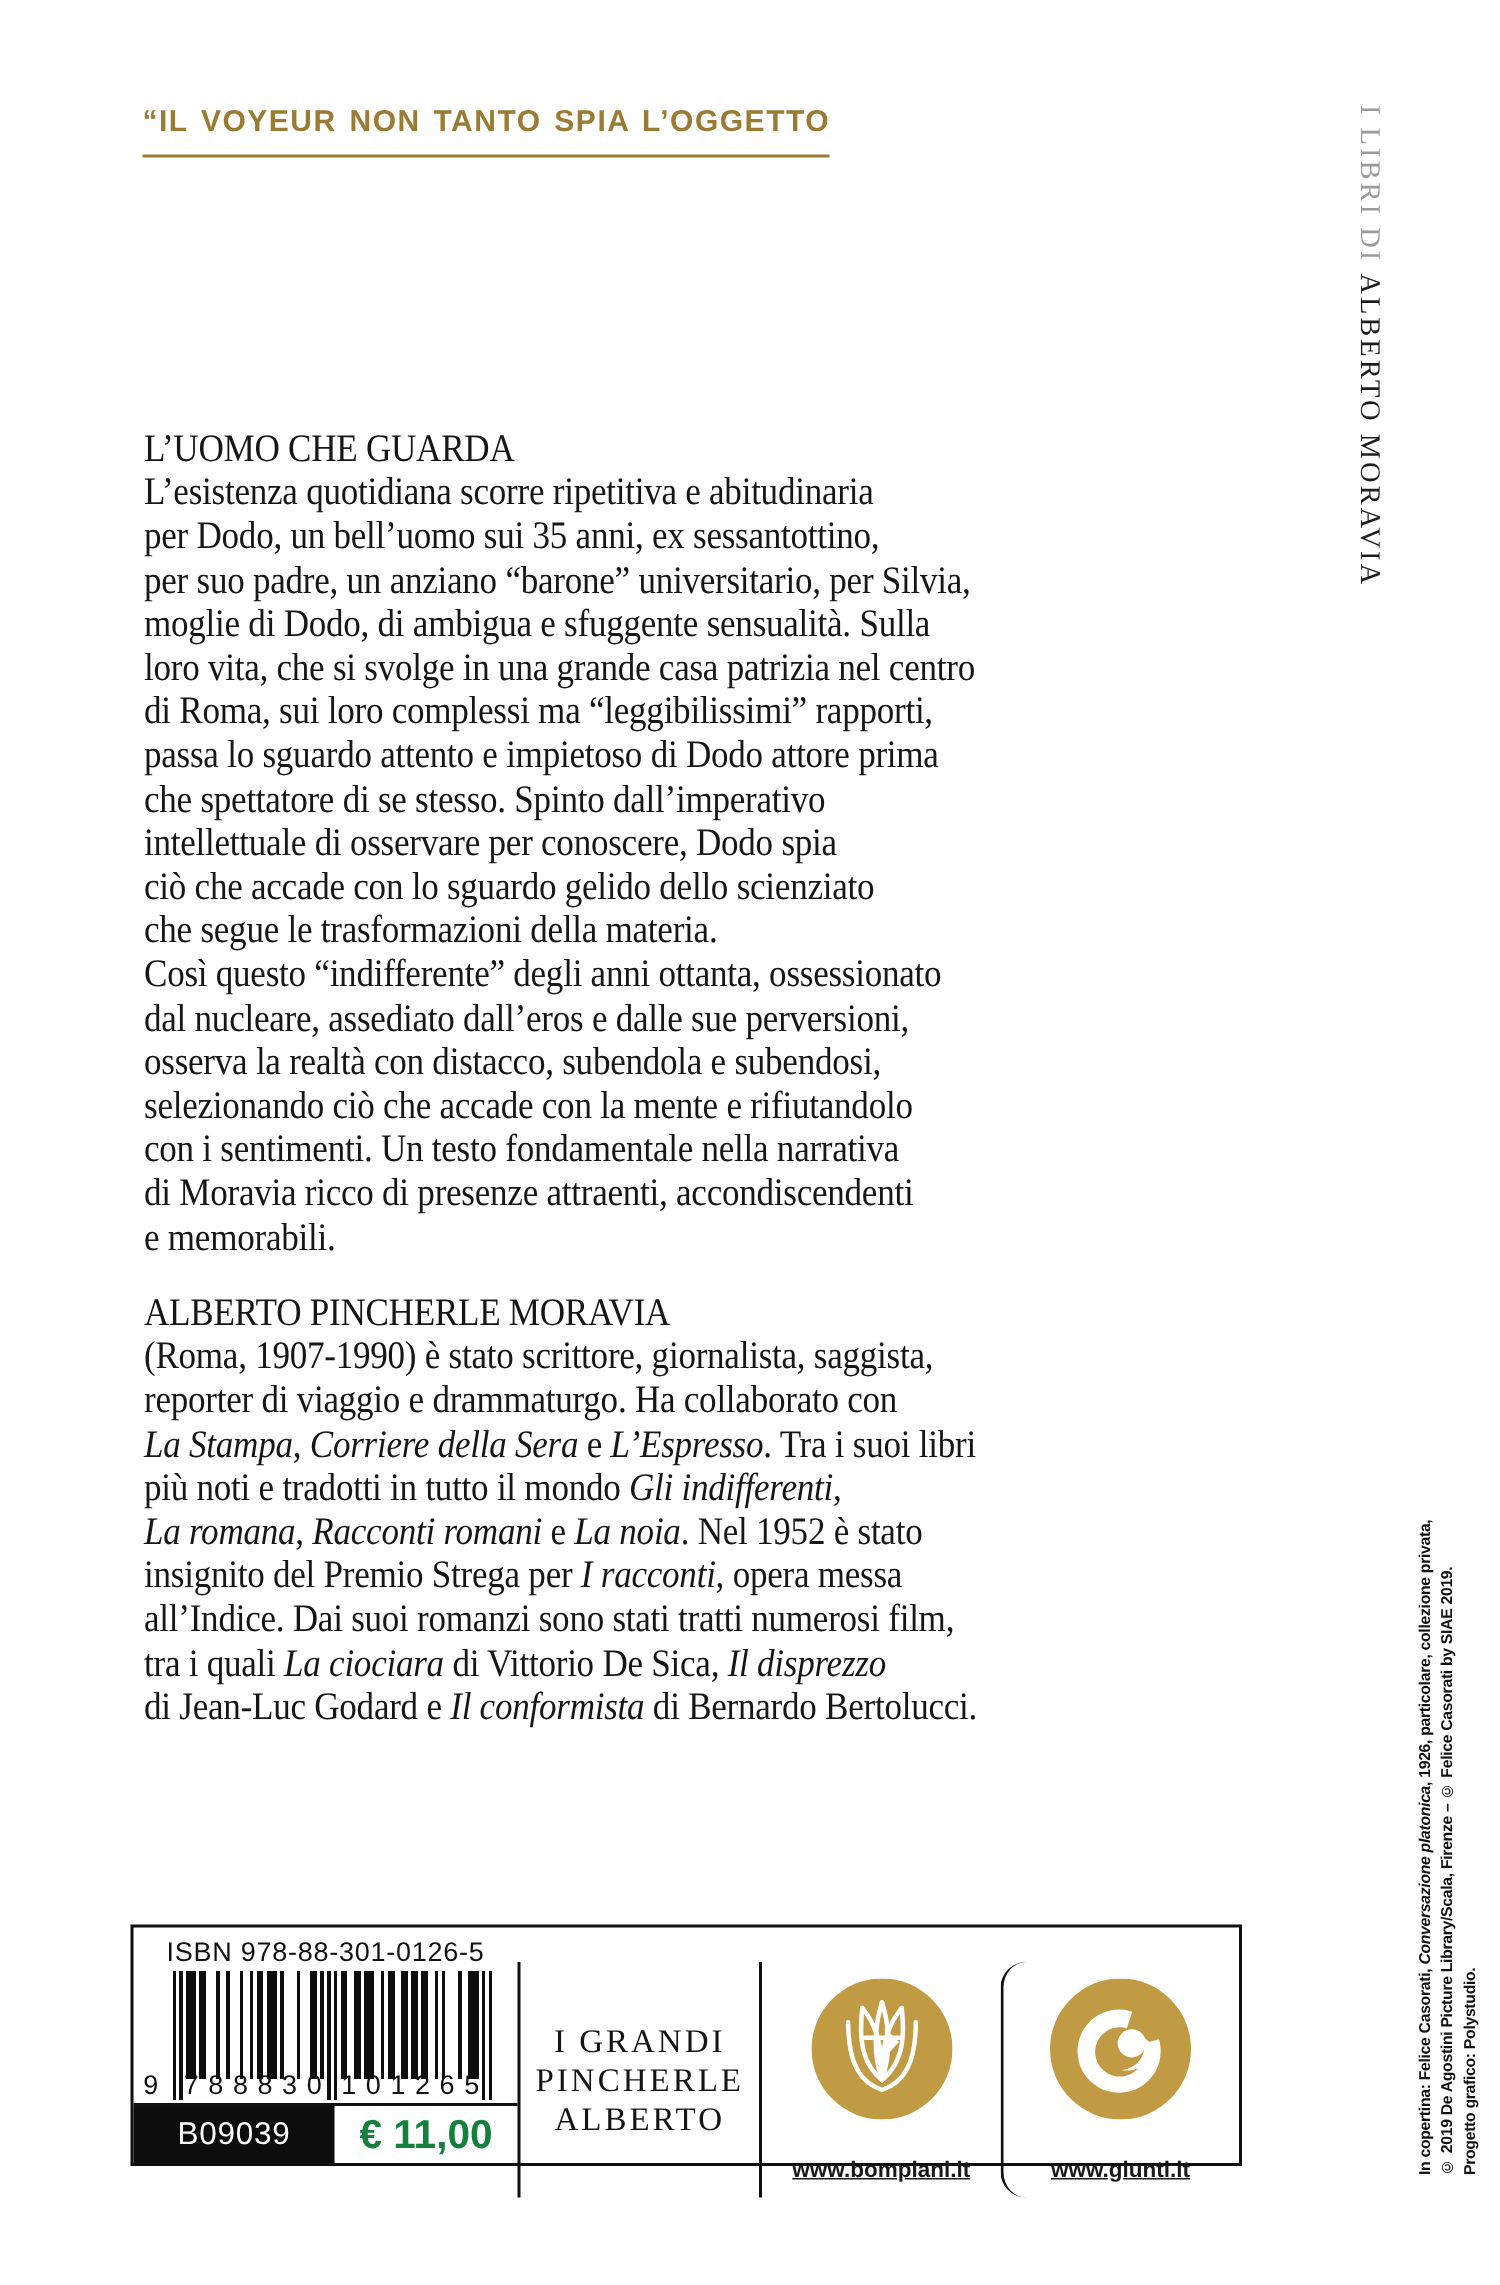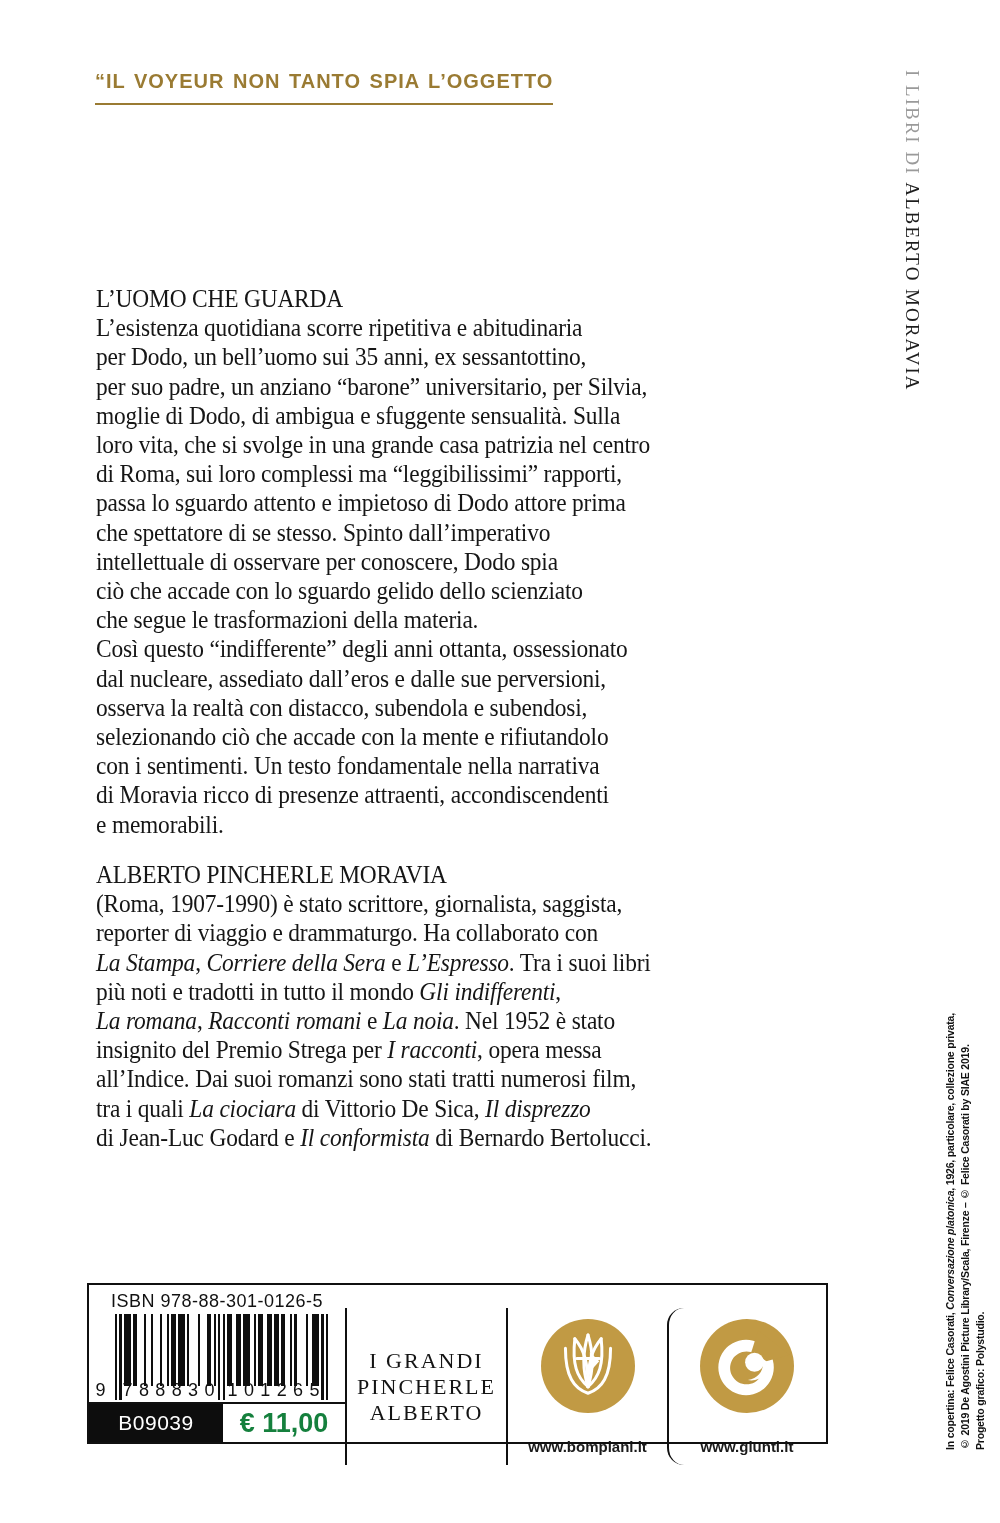--- a/index.html
+++ b/index.html
@@ -48,21 +48,21 @@
   .code-box{width:134px;background:#0d0d0d;color:#fff;font-weight:normal;font-size:21px;
             display:flex;align-items:center;justify-content:center;letter-spacing:.5px;}
   .price-box{flex:1;display:flex;align-items:center;justify-content:center;
              font-weight:bold;font-size:27px;color:#15803d;}
   .series-col{width:161px;display:flex;flex-direction:column;justify-content:center;align-items:center;
               font-family:"Liberation Serif",serif;font-size:22px;line-height:26px;letter-spacing:2px;color:#141414;}
   .logo-col{width:161px;display:flex;flex-direction:column;align-items:center;justify-content:space-between;
             padding:11px 0 10px;}
   .logo-col:last-child{width:158px;border-radius:17px;}
   .logo-col svg{display:block;}
-  .logo-url{font-weight:bold;font-size:15px;color:#1a1a1a;}
+  .logo-url{font-weight:bold;font-size:15px;color:#1a1a1a;text-decoration:underline;}
 
   
   .credits{position:absolute;top:898px;right:12px;height:552px;writing-mode:vertical-rl;
            transform:rotate(180deg);font-family:"Liberation Sans",sans-serif;font-weight:bold;
            font-size:10.5px;line-height:15px;letter-spacing:-0.2px;color:#111;}
   .credits .line{height:552px;white-space:nowrap;}
 </style>
 </head>
 <body>
 

